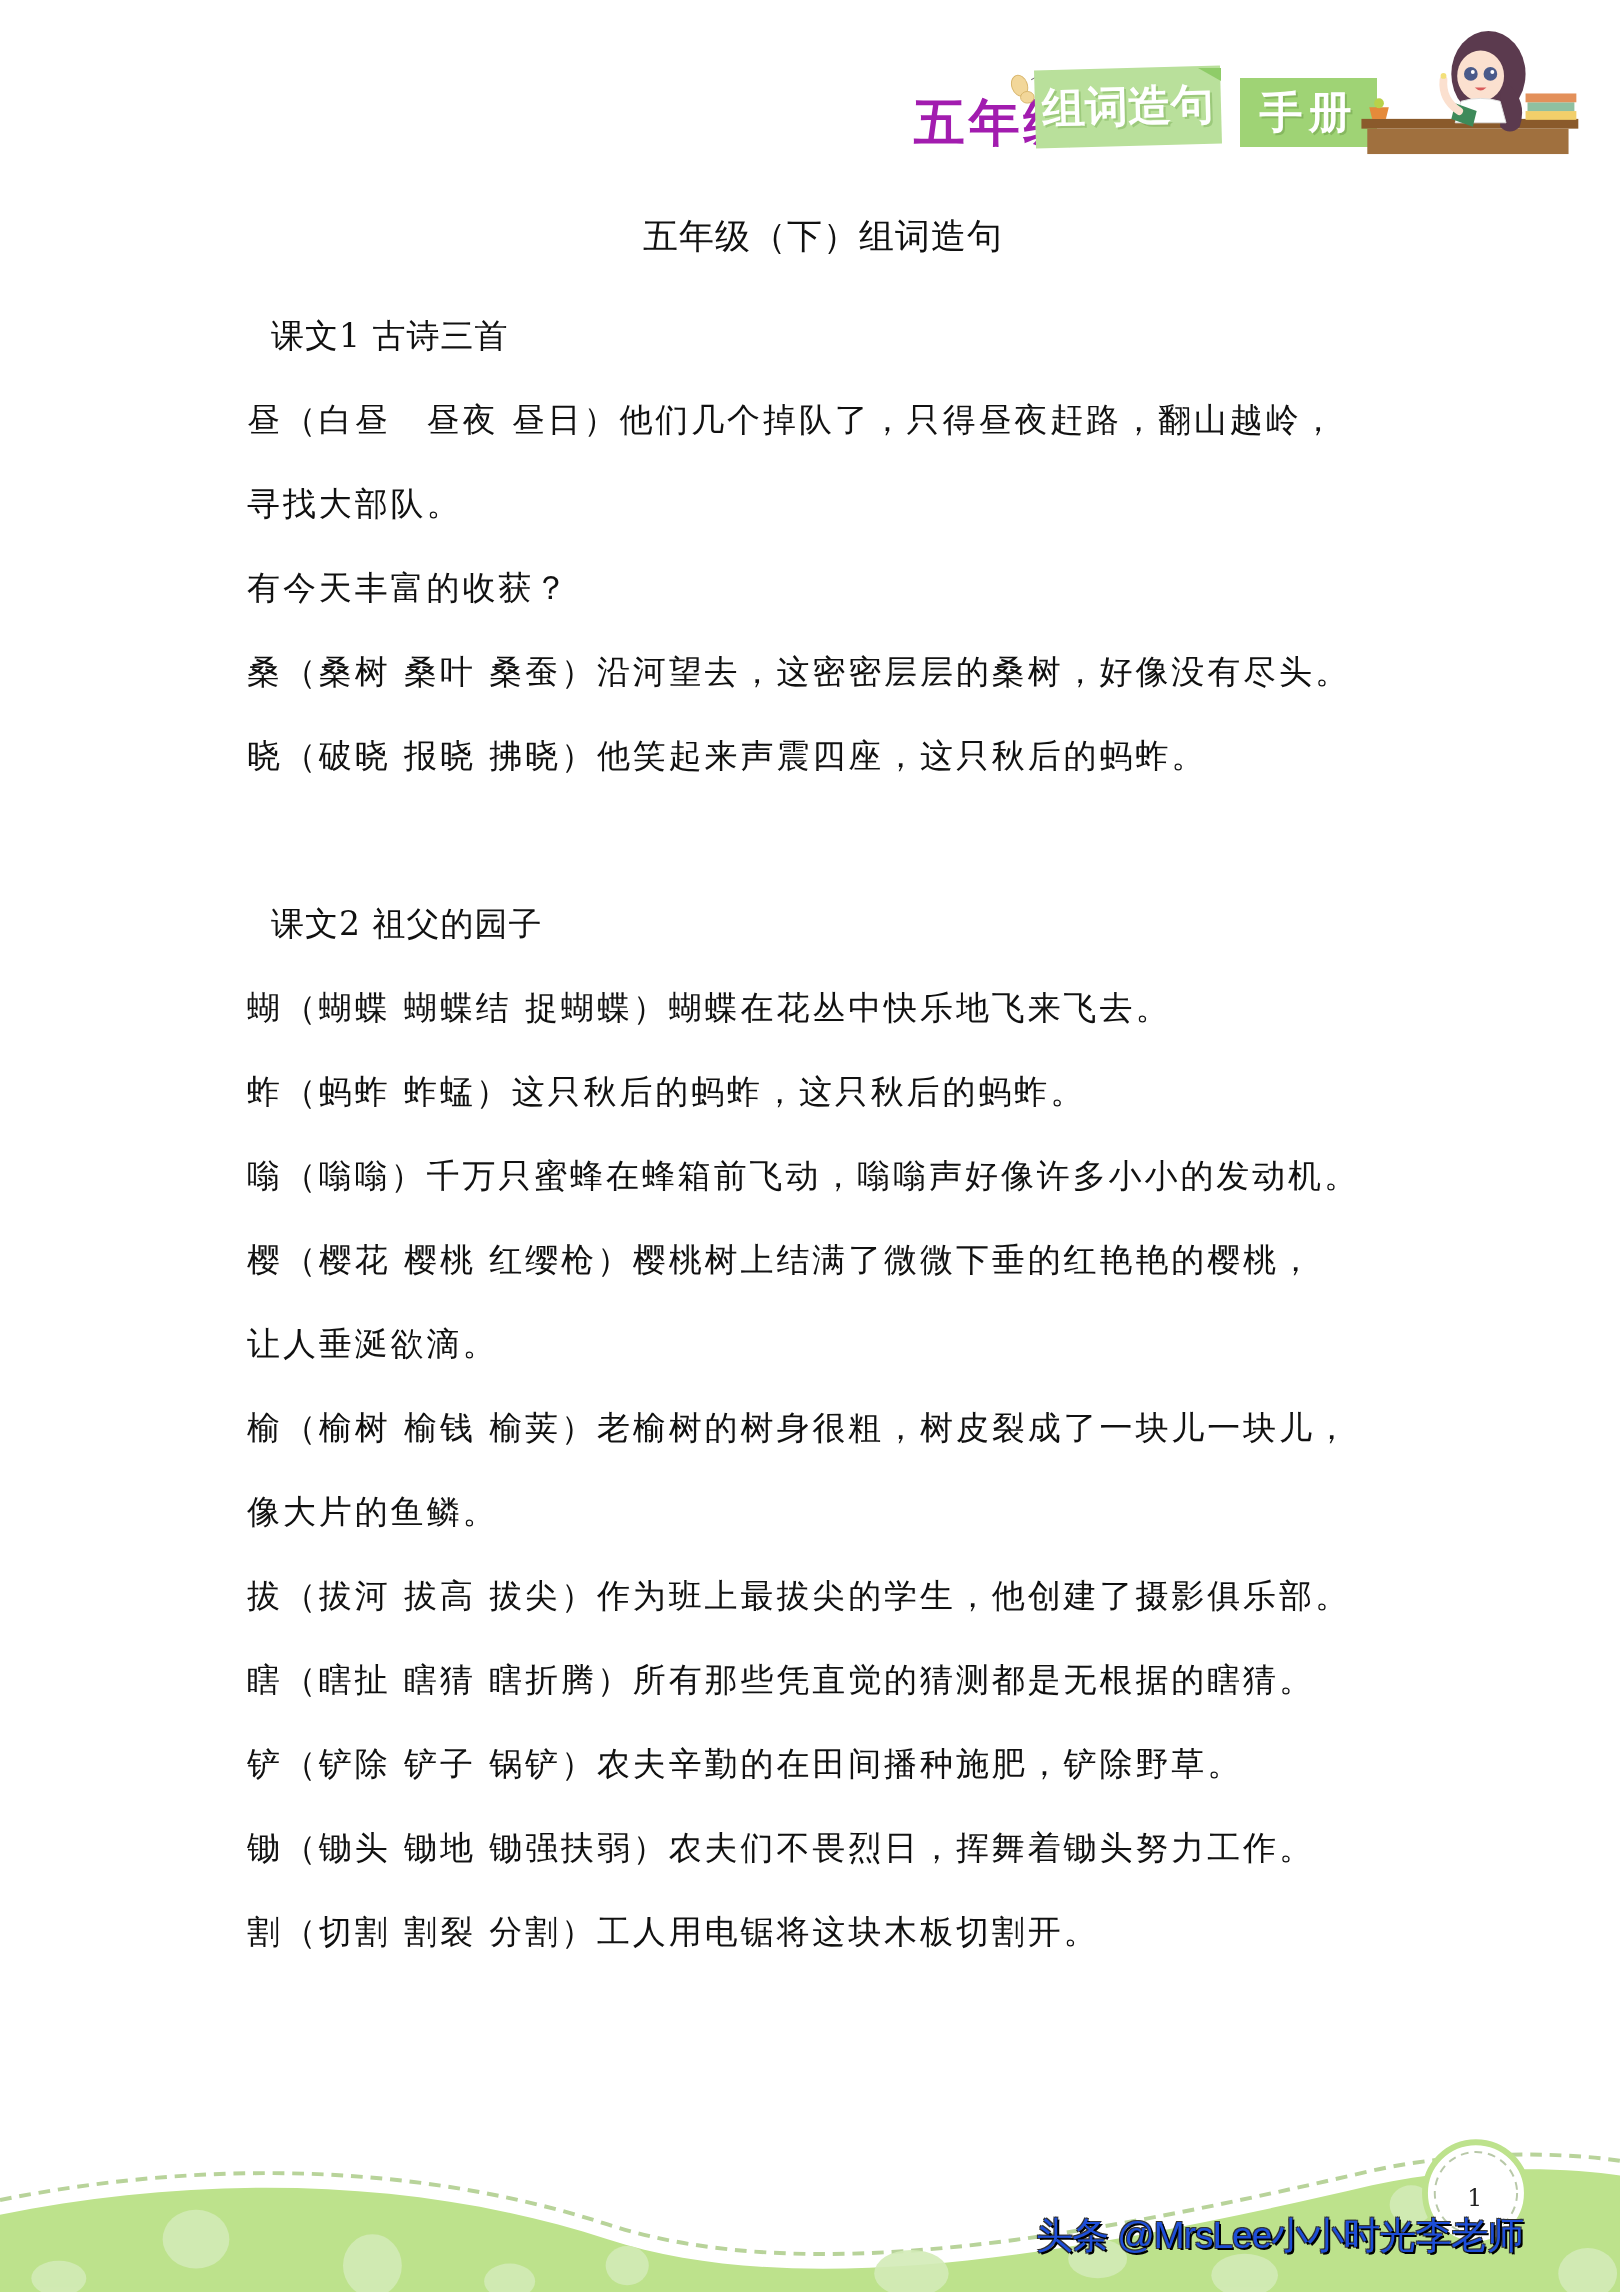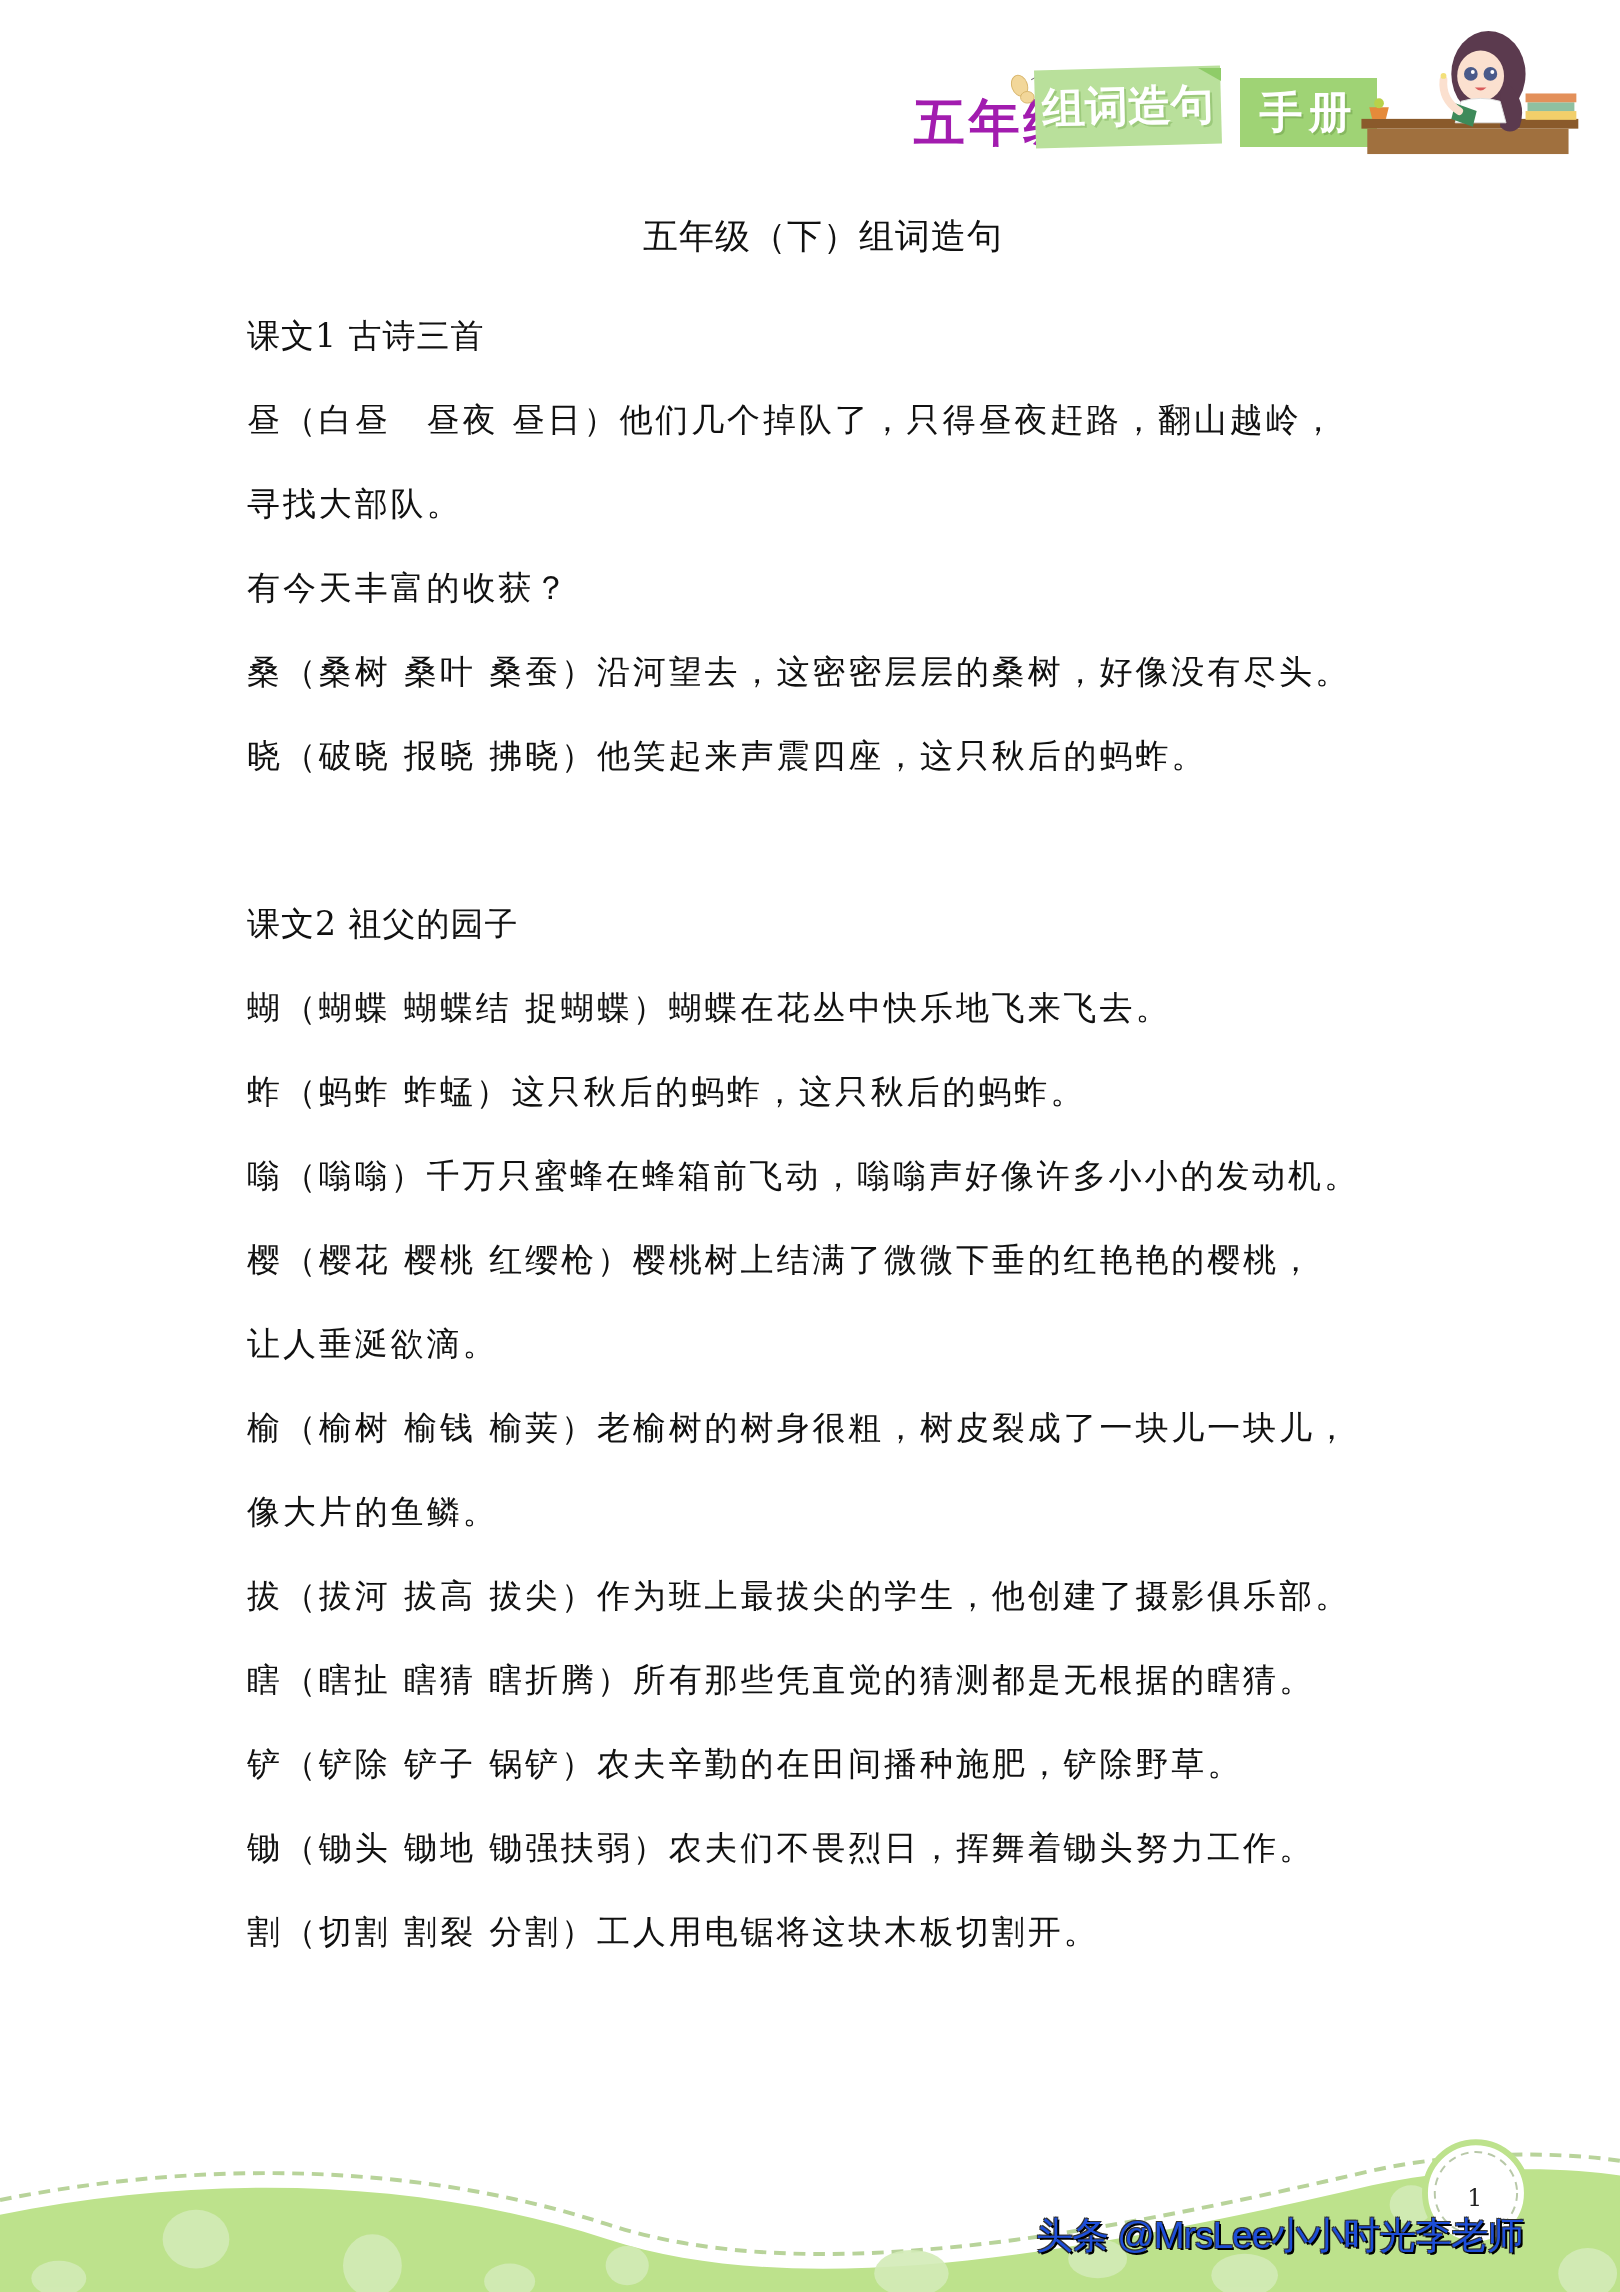--- a/index.html
+++ b/index.html
@@ -38,21 +38,21 @@
   
   .doc-title {
     position: absolute; left: 0; width: 1620px; top: 213px;
     text-align: center; font-size: 35px; letter-spacing: 1px; padding-left: 13px;
   }
   .content { position: absolute; left: 247px; top: 294px; width: 1137px; }
   .line {
     font-size: 33px; height: 84px; line-height: 84px; white-space: nowrap;
     letter-spacing: 2.9px;
   }
-  .line.section { letter-spacing: 1px; }
+  .line.section { letter-spacing: 1px; margin-left: 24px; }
   .spacer { height: 84px; }
 
   
   .footer { position: absolute; left: 0; top: 2058px; width: 1620px; height: 234px; }
   .page-num {
     position: absolute; left: 1465px; top: 2184px; width: 19.6px;
     font-family: "DejaVu Serif", serif; font-size: 23.5px; text-align: center; color: #222;
   }
   .watermark {
     position: absolute; left: 1036px; top: 2211px;

